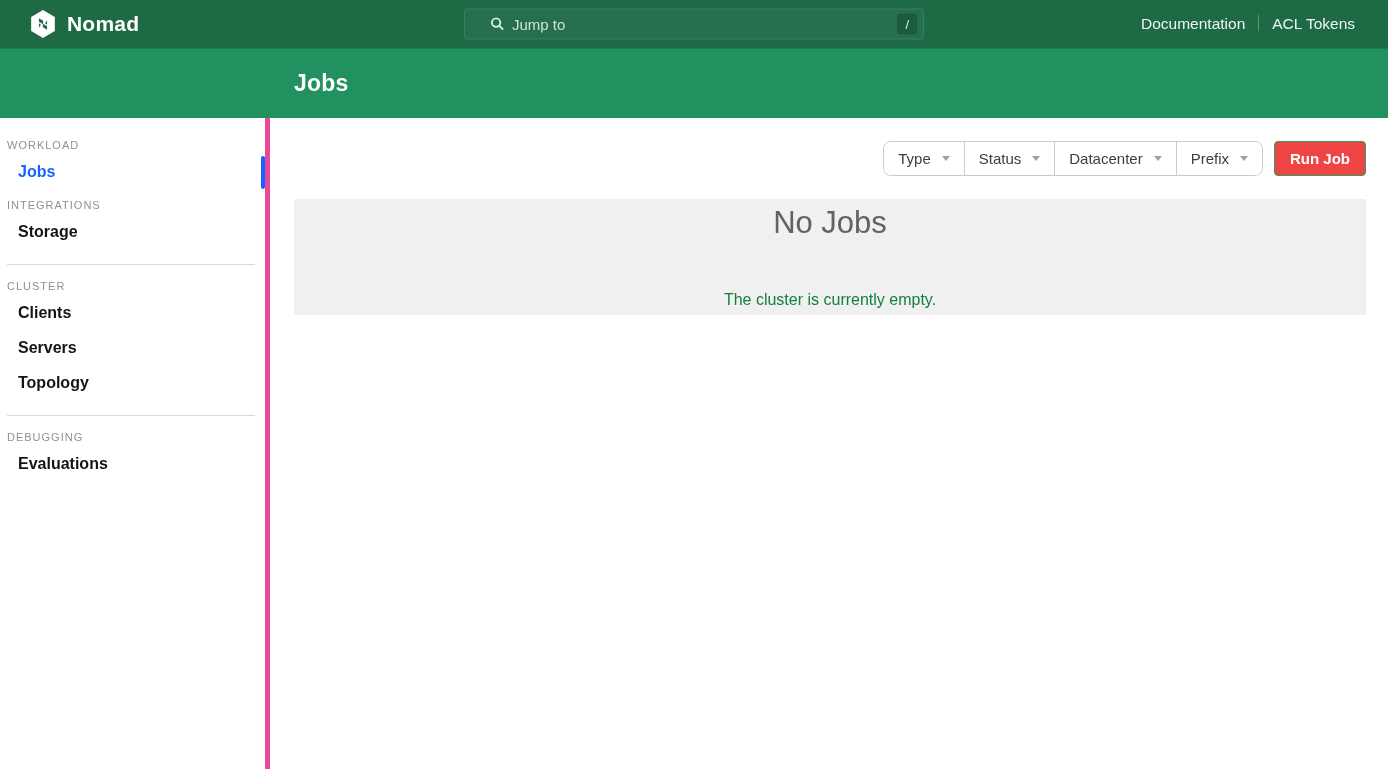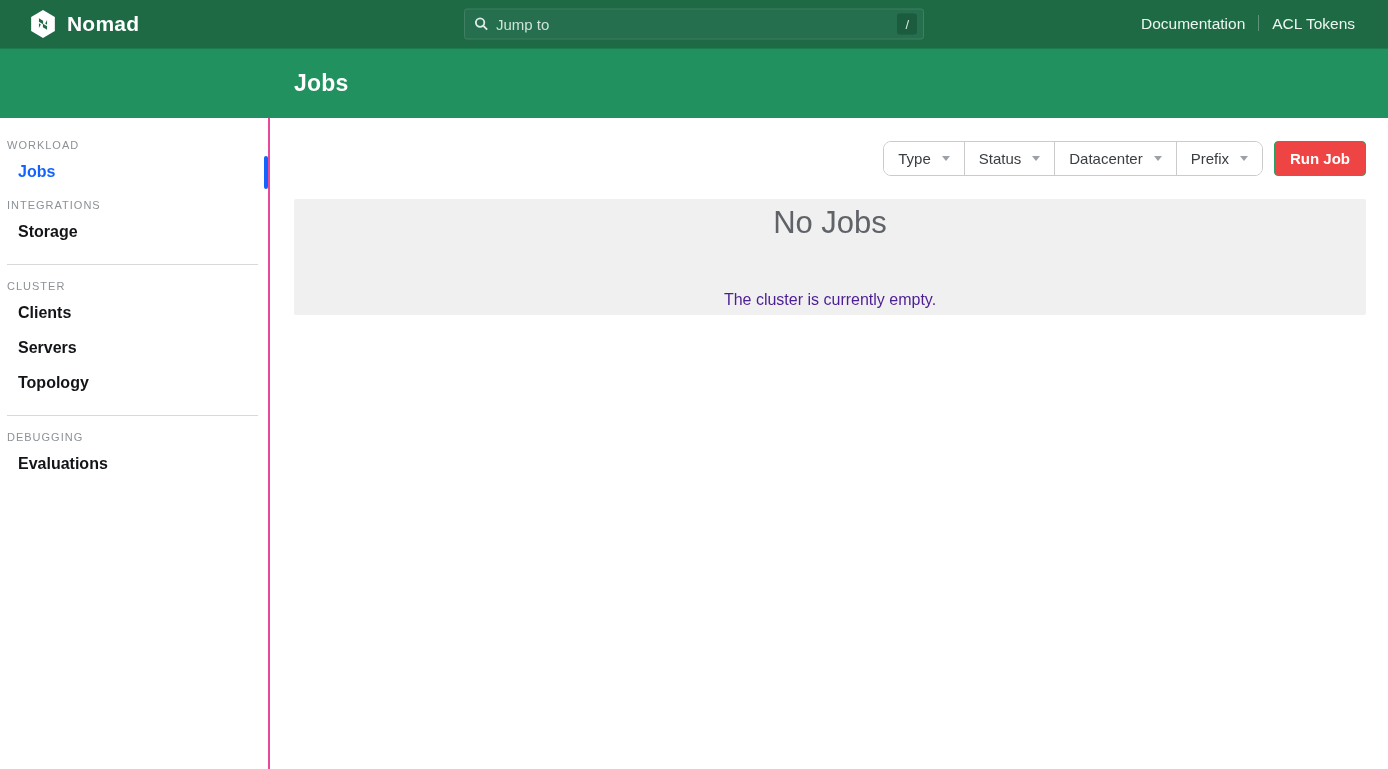--- a/index.html
+++ b/index.html
@@ -29,21 +29,21 @@
   }
   .search-wrap {
     position:absolute;
     left:50%; top:50%;
     transform:translate(-50%,-50%);
     width:460px; height:31px;
     background:#256e4e;
     border:1px solid #417f61;
     border-radius:3px;
     display:flex; align-items:center;
-    padding:0 6px 0 9px;
+    padding:0 6px 0 25px;
   }
   .search-wrap input {
     flex:1;
     background:transparent; border:none; outline:none;
     color:#ffffff; font-size:15px;
     font-family:"Liberation Sans", sans-serif;
     margin-left:7px;
   }
   .search-wrap input::placeholder { color:#cfe2d8; opacity:1; }
   .kbd {
@@ -72,21 +72,21 @@
   }
   .page-title { color:#ffffff; font-size:23px; font-weight:600; letter-spacing:.2px; }
 
   
   .layout { display:flex; height:651px; }
 
   
   .sidebar {
     width:270px; min-width:270px;
     background:#ffffff;
-    border-right:2px solid #ec4899;
+    border-right:5px solid #ec4899;
     padding-top:12px;
   }
   .section-label {
     color:#8c9196;
     font-size:11px;
     letter-spacing:1px;
     padding:9px 8px 4px 7px;
     font-weight:400;
   }
   .sidebar-item {
@@ -180,21 +180,21 @@
     gap:42px;
   }
   .empty-title {
     color:#5f6368;
     font-size:31px;
     font-weight:400;
     line-height:36px;
   }
   .empty-msg {
     margin-top:8px;
-    color:#4c1d95;
+    color:#15803d;
     font-size:16px;
   }
 </style>
 </head>
 <body>
 
 <header class="topnav">
   <a class="brand">
     <span style="display:inline-flex;">
       <svg width="26" height="28" viewBox="0 0 24 26">

